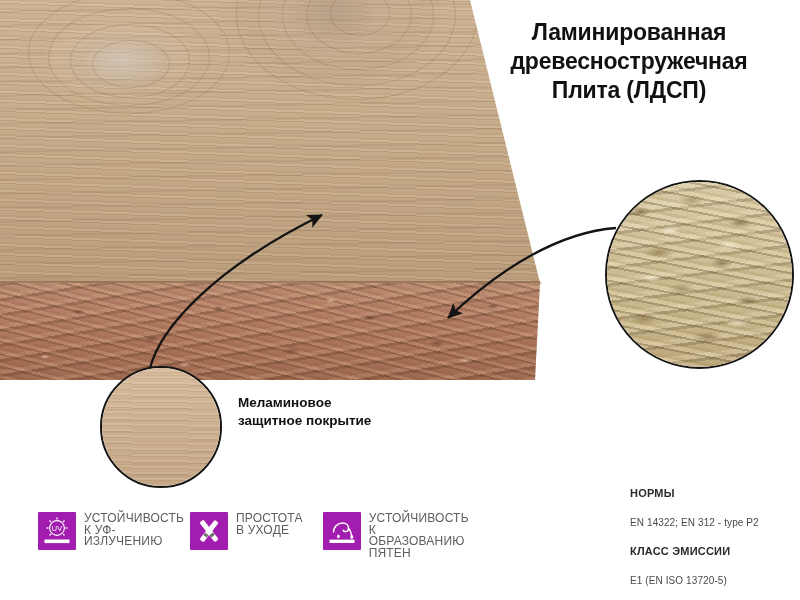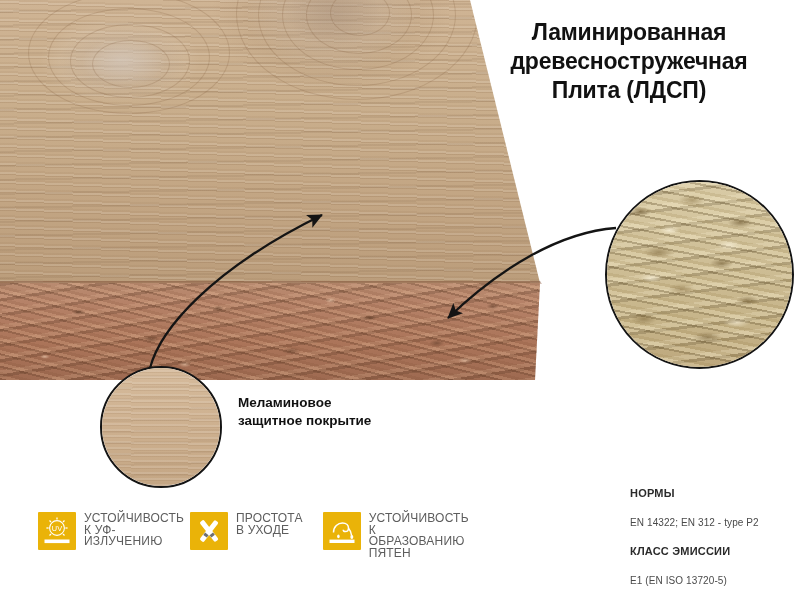--- a/index.html
+++ b/index.html
@@ -117,21 +117,21 @@
 
   
   #callout-melamine{position:absolute;left:238px;top:394px;
        font-weight:bold;font-size:13.5px;line-height:18px;color:#111;}
 
   
   #props{position:absolute;left:38px;top:503px;width:400px;}
   #props-title{font-size:11.5px;font-weight:bold;color:#2b2b2b;letter-spacing:.3px;}
   #props-row{display:flex;align-items:flex-start;margin-top:9px;}
   .prop{display:flex;align-items:flex-start;margin-right:20px;}
-  .prop-ico{width:38px;height:38px;background:#eab308;flex:0 0 38px;
+  .prop-ico{width:38px;height:38px;background:#a21caf;flex:0 0 38px;
             position:relative;border-radius:1px;}
   .prop-txt{margin-left:8px;font-size:12px;line-height:11.5px;color:#5d5d5d;
             letter-spacing:.2px;padding-top:1px;max-width:86px;}
 
   #norms{position:absolute;left:630px;top:487px;width:165px;color:#3a3a3a;}
   .norm-h{font-size:11px;font-weight:bold;color:#2b2b2b;letter-spacing:.2px;}
   .norm-v{font-size:10px;color:#4a4a4a;margin-top:18px;letter-spacing:.1px;}
   .norm-gap{height:17px;}
 
   svg.arrow{position:absolute;left:0;top:0;width:800px;height:600px;

